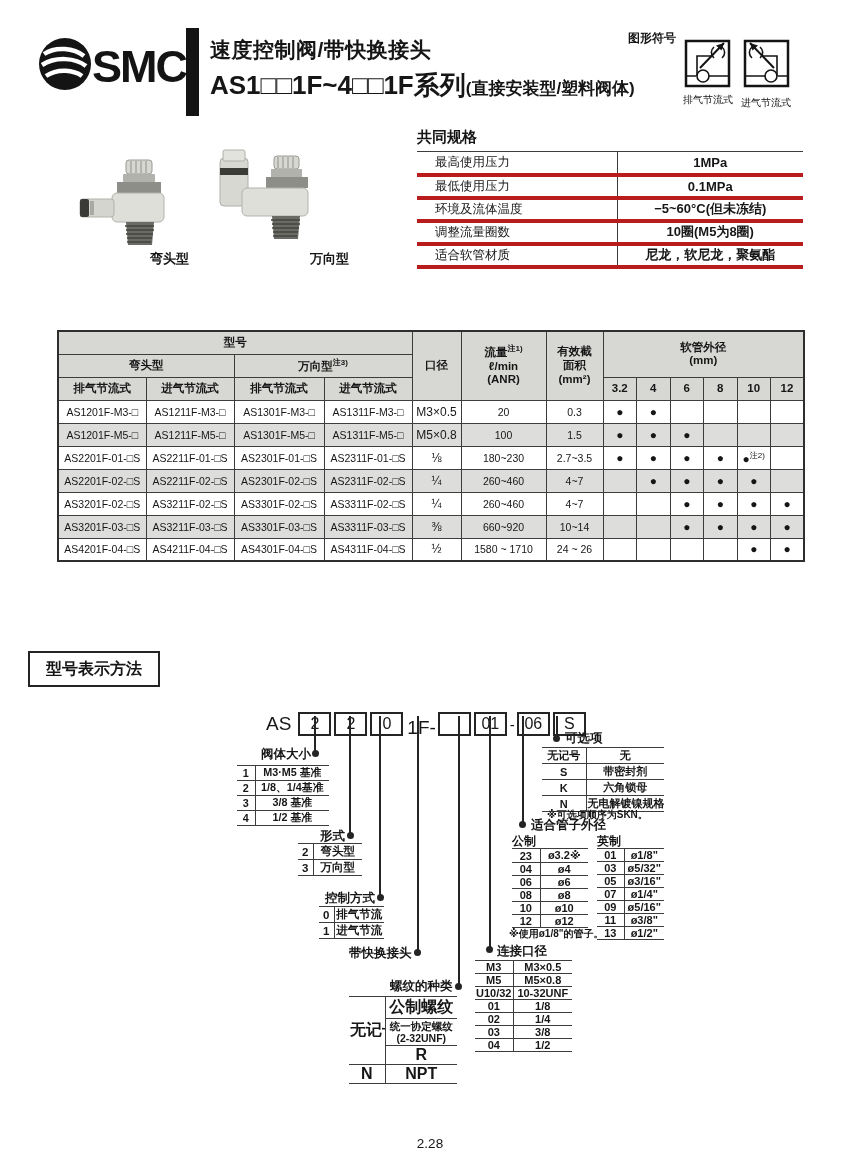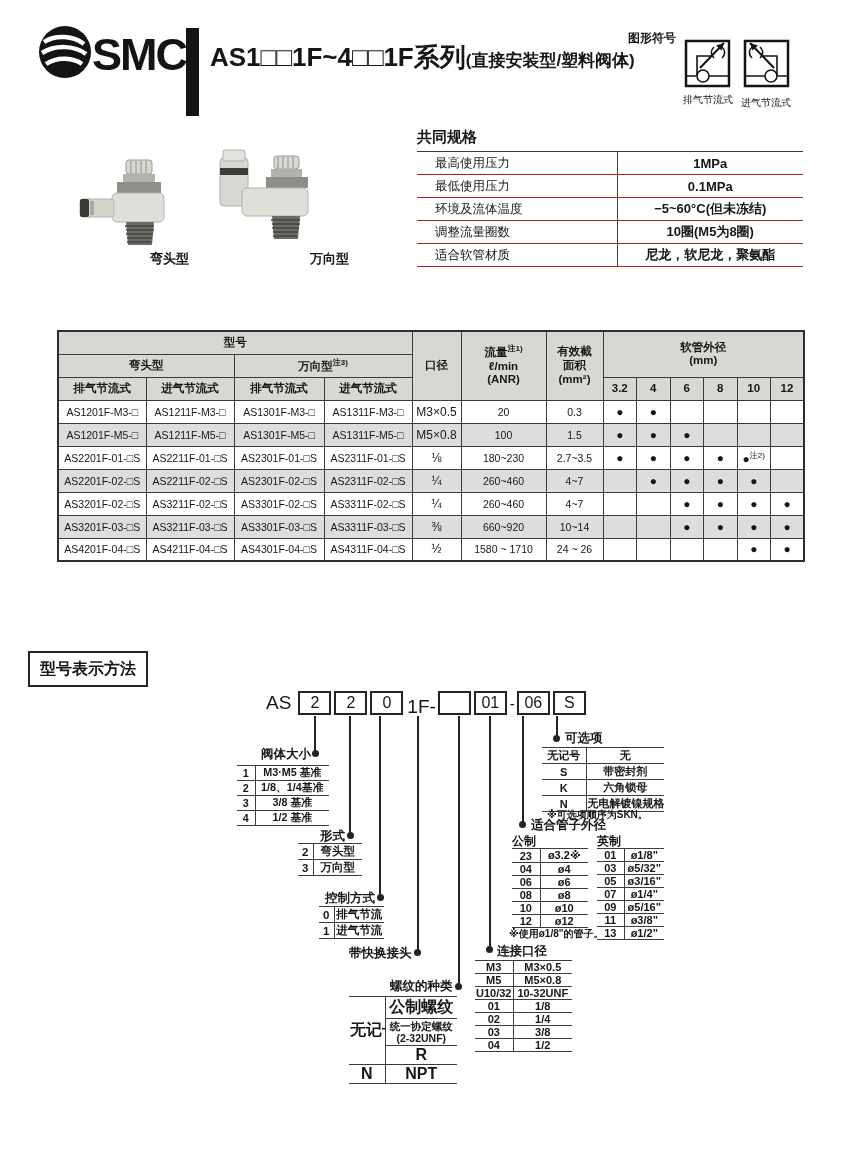--- a/index.html
+++ b/index.html
@@ -9,33 +9,33 @@
 .bar{left:186px;top:28px;width:13px;height:88px;background:#141414}
 .t1{font-size:21px;font-weight:bold;letter-spacing:.5px}
 .t2{font-size:26px;font-weight:bold;margin-top:4px}
 .t2 .sfx{font-size:17px}
 .symlab{font-size:12px;font-weight:bold}
 .symcap{font-size:10px;text-align:center;width:60px}
 .plabel{font-size:13px;font-weight:bold}
 .spec-title{font-size:15px;font-weight:bold}
 table{border-collapse:collapse}
 .spec{table-layout:fixed;width:386px;font-size:12.5px}
-.spec td{height:23px;border-bottom:1px solid #b91c1c}
+.spec td{height:23px;border-bottom:4px solid #b91c1c}
 .spec tr:first-child td{border-top:1px solid #3c3c3c}
 .spec .k{padding-left:18px}
 .spec .v{text-align:center;border-left:1px solid #3c3c3c;font-weight:bold;font-size:13px}
 .main{table-layout:fixed;width:746px;font-size:10.5px;text-align:center;border:2px solid #2e2e2e}
 .main td{border:1px solid #3c3c3c;padding:0 1px;white-space:nowrap;overflow:hidden;height:23px}
 .main .hd{background:#d7d7d4;font-weight:bold;font-size:11.5px;white-space:normal;line-height:1.18}
 .main tr.alt td{background:#dddddb}
 .main td.bore{font-size:12px}
 .main td.dotc{font-size:12px}
 sup.sn{font-size:8px;vertical-align:super}
 .notes{font-size:11px;line-height:15px}
-.secbox{width:120px;height:36px;border:2px solid #242424;text-align:center;line-height:32px;font-size:16px;font-weight:bold}
+.secbox{width:132px;height:36px;border:2px solid #242424;text-align:center;line-height:32px;font-size:16px;font-weight:bold}
 .codeline{display:flex;align-items:center}
 .cpre{font-size:19px;margin-right:7px}
 .cbox{width:33px;height:24px;border:2px solid #242424;font-size:16px;text-align:center;line-height:20px;margin-right:3px}
 .cmid{font-size:19px;margin:8px 2px 0 1px}
 .cdash{font-size:15px;margin:0 2px 0 0}
 .vl{width:2px;background:#242424}
 .dot{width:7px;height:7px;border-radius:50%;background:#242424}
 .clabel{font-size:12.5px;font-weight:bold;white-space:nowrap}
 .mini{font-size:11.5px;font-weight:bold;text-align:center;table-layout:fixed}
 .mini td{border-bottom:1px solid #3c3c3c;height:14px;padding:0 1px;overflow:hidden;white-space:nowrap}
@@ -50,29 +50,30 @@
 .t-opt td{height:14.5px;font-size:11px}
 .t-thread td{font-size:16px}
 .mnote{font-size:10px;font-weight:bold;white-space:nowrap}
 .pageno{width:100%;text-align:center;font-size:13.5px}
 </style>
 </head>
 <body>
 
 <div class="page">
 
-  <div class="abs" style="left:36px;top:20px">
+  <div class="abs" style="left:36px;top:32px">
     <svg width="150" height="62" viewBox="0 0 150 62">
       <circle cx="29" cy="32" r="26" fill="#141414"></circle>
       <path d="M8 22 C 20 14 38 16 48 24 M6 33 C 20 24 40 26 50 34 M10 44 C 22 36 38 38 46 44" stroke="#fff" stroke-width="4.5" fill="none"></path>
       <text x="56" y="50" font-size="45" font-weight="bold" letter-spacing="-2" fill="#141414">SMC</text>
     </svg>
   </div>
   <div class="abs bar"></div>
   <div class="abs" style="left:210px;top:36px">
+    <div class="t1">速度控制阀/带快换接头</div>
     <div class="t2"><span>AS1□□1F~4□□1F系列</span><span class="sfx">(直接安装型/塑料阀体)</span></div>
   </div>
 
   <div class="abs symlab" style="left:628px;top:30px">图形符号</div>
   <div class="abs" style="left:684px;top:38px">
     <svg width="48" height="52" viewBox="0 0 48 52">
       <rect x="2" y="3" width="43" height="45" fill="none" stroke="#141414" stroke-width="2.5"></rect>
       <path d="M2 38 h10 M25 38 h20 M13 38 v-20 h14" fill="none" stroke="#141414" stroke-width="1.6"></path>
       <circle cx="19" cy="38" r="6" fill="none" stroke="#141414" stroke-width="1.6"></circle>
       <path d="M30 9 c-3.5 3 -3.5 8 0 11 M38 9 c3.5 3 3.5 8 0 11" fill="none" stroke="#141414" stroke-width="1.6"></path>
@@ -301,21 +302,21 @@
       <td class="dotc"></td>
       <td class="dotc">●</td>
       <td class="dotc">●</td>
     </tr>
   </tbody>
     </table>
 
 
   <div class="abs secbox" style="left:28px;top:651px">型号表示方法</div>
 
-  <div class="abs codeline" style="left:266px;top:688px">
+  <div class="abs codeline" style="left:266px;top:709px">
     <span class="cpre">AS</span>
     <span class="cbox">2</span>
     <span class="cbox">2</span>
     <span class="cbox">0</span>
     <span class="cmid">1F-</span>
     <span class="cbox"></span>
     <span class="cbox">01</span>
     <span class="cdash">-</span>
     <span class="cbox">06</span>
     <span class="cbox">S</span>
@@ -558,14 +559,15 @@
           <td>六角锁母</td>
         </tr>
     <tr>
           <td class="c1">N</td>
           <td>无电解镀镍规格</td>
         </tr>
   </tbody>
     </table>
   <div class="abs mnote" style="left:547px;top:808px">※可选项顺序为SKN。</div>
 
+  <div class="abs pageno" style="left:0;top:1136px">2.28</div>
 
 </div>
 
 </body></html>

